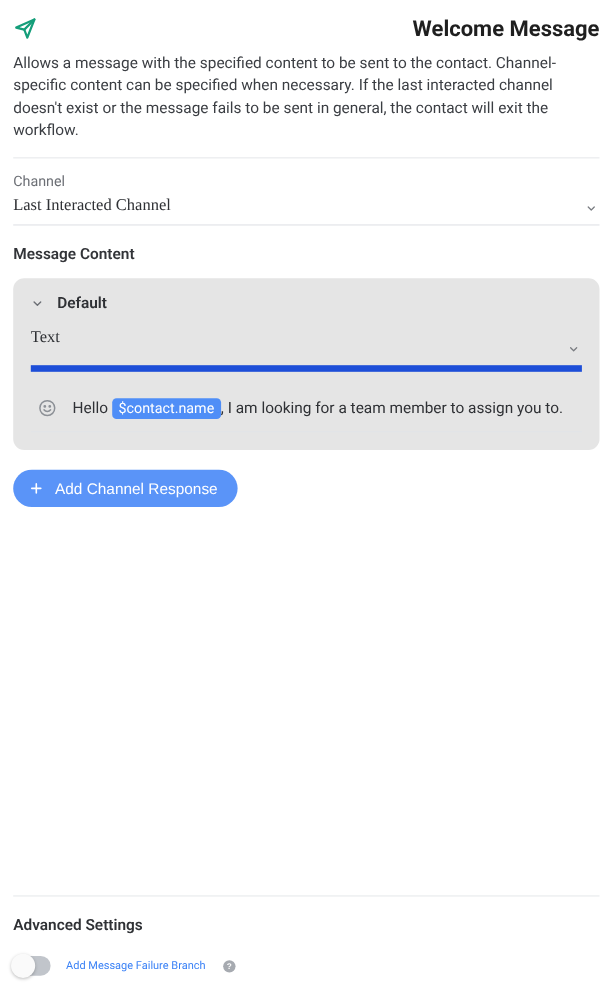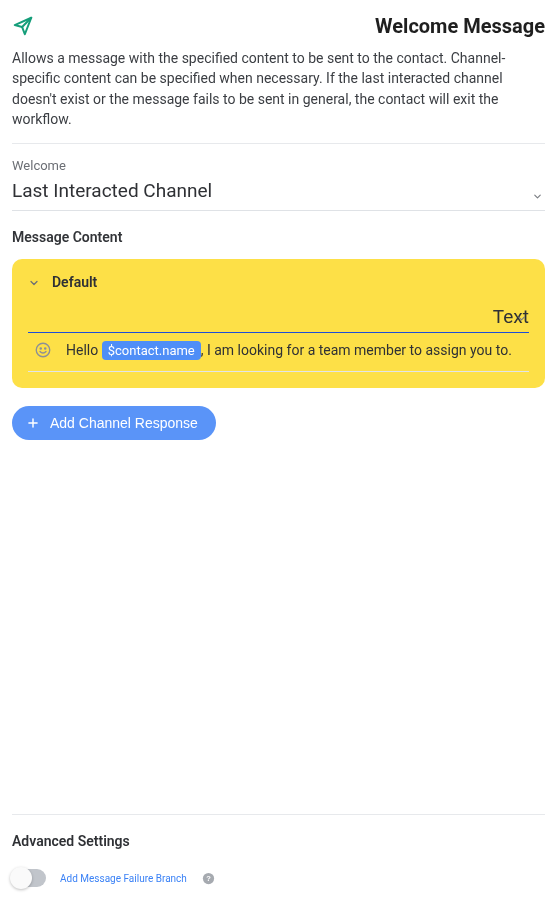--- a/index.html
+++ b/index.html
@@ -72,43 +72,43 @@
       margin-bottom: 6px;
       display: block;
     }
     .select-wrap {
       position: relative;
       border-bottom: 1px solid #dfe2e6;
       padding-bottom: 8px;
       margin-bottom: 18px;
     }
     .select-value {
-      font-size: 19px;
-      color: #2f3135;
+      font-size: 15px;
+      color: #2f3135;
+      font-family: Liberation Serif, serif;
     }
     .chevron {
       position: absolute;
       right: 2px;
       bottom: 10px;
       width: 11px;
       height: 11px;
       color: #7a7d82;
     }
     .content-label {
       font-size: 14px;
       font-weight: 600;
       color: #323438;
       margin-bottom: 14px;
     }
     .card {
-      background: #fde047;
+      background: #e5e5e5;
       border-radius: 10px;
       overflow: hidden;
       margin-bottom: 18px;
-      text-align: right;
     }
     .card-header {
       display: flex;
       align-items: center;
       gap: 12px;
       padding: 15px 16px;
     }
     .card-header-title {
       font-size: 14px;
       font-weight: 600;
@@ -118,23 +118,23 @@
       padding: 0 16px 16px 16px;
     }
     .msgtype-label {
       font-size: 13px;
       color: #6c6f75;
       margin-bottom: 8px;
       margin-top: 4px;
     }
     .msgtype-select {
       position: relative;
-      border-bottom: 1px solid #1d4ed8;
-      padding-bottom: 4px;
-      margin-bottom: 0;
+      border-bottom: 6px solid #1d4ed8;
+      padding-bottom: 16px;
+      margin-bottom: 16px;
     }
     .editor-row {
       display: flex;
       align-items: center;
       gap: 14px;
       border-bottom: 1px solid #e1e4e8;
       padding: 8px 6px 12px 6px;
     }
     .emoji-icon {
       width: 18px;
@@ -232,21 +232,21 @@
     </span>
     <h1 class="header-title">Welcome Message</h1>
   </div>
 
 
   <p class="description">Allows a message with the specified content to be sent to the contact. Channel-specific content can be specified when necessary. If the last interacted channel doesn't exist or the message fails to be sent in general, the contact will exit the workflow.</p>
 
   <hr class="divider">
   <div class="section-gap"></div>
 
-  <label class="field-label">Welcome</label>
+  <label class="field-label">Channel</label>
   <div class="select-wrap">
     <span class="select-value">Last Interacted Channel</span>
     <span class="chevron">
       <svg viewBox="0 0 24 24" fill="none" stroke="currentColor" stroke-width="2.5" stroke-linecap="round" stroke-linejoin="round">
         <polyline points="6 9 12 15 18 9"></polyline>
       </svg>
     </span>
   </div>
 
   <div class="content-label">Message Content</div>

